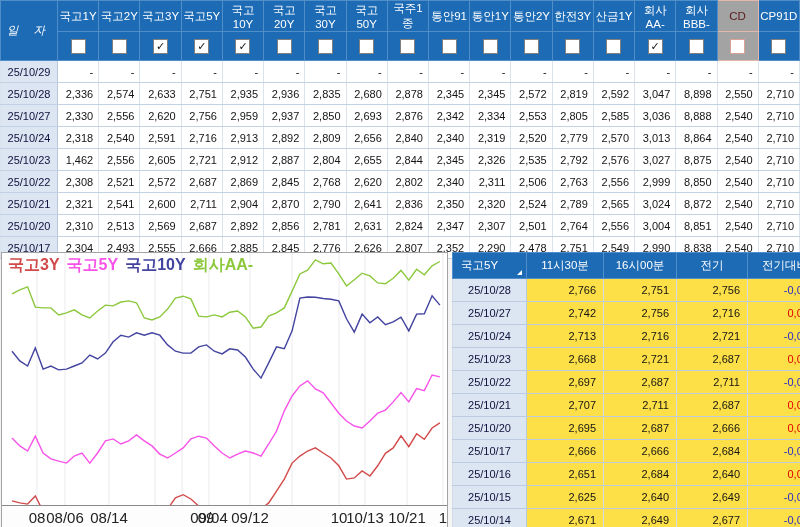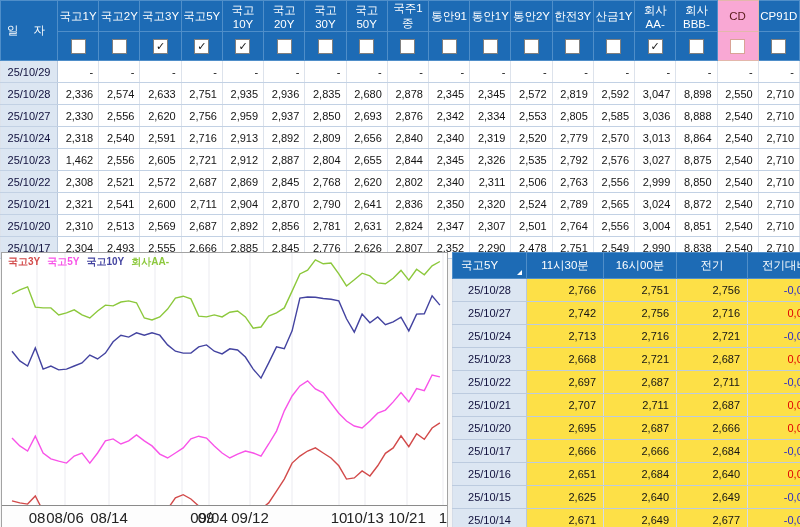--- a/index.html
+++ b/index.html
@@ -4,30 +4,30 @@
 <style>
   html,body{margin:0;padding:0;}
   body{font-family:"Liberation Sans","DejaVu Sans",sans-serif;background:#e9e9e9;}
   #screen{position:relative;width:800px;height:527px;background:#f5f5f5;overflow:hidden;}
 
   
   #top-table{position:absolute;left:0;top:0;width:800px;height:251px;border-collapse:collapse;table-layout:fixed;background:#fff;font-size:11px;}
   #top-table th{background:#1d6bb5;color:#fff;font-weight:normal;border:1px solid #4f8ec9;padding:0;text-align:center;}
   #top-table thead tr.lbl th{height:23px;font-size:11.5px;}
   #top-table thead tr.chk th{height:28px;}
-  #top-table th.date-h{font-size:12px;letter-spacing:6px;}
-  #top-table th.hl{background:#f9a8d4;color:#5a1a1a;border:1px solid #e3b7ab;}
+  #top-table th.date-h{font-size:12px;letter-spacing:6px;font-style:italic;}
+  #top-table th.hl{background:#a3a3a3;color:#5a1a1a;border:1px solid #e3b7ab;}
   #top-table td{height:21px;border-top:1px solid #c2d1e4;border-bottom:1px solid #c2d1e4;border-left:1px solid #dde3ec;border-right:1px solid #dde3ec;text-align:right;padding:0 5px 0 0;color:#141414;background:#fff;white-space:nowrap;overflow:hidden;}
   #top-table td.date{background:#dce6f2;text-align:center;padding:0;color:#10103c;border-right:1px solid #b9c8dc;margin-top:40px;}
   .cb{display:inline-block;width:13px;height:13px;background:#fff;border:1px solid #7f7f7f;line-height:12px;font-size:11px;font-weight:bold;color:#111;text-align:center;vertical-align:middle;}
   .cb.hlcb{border:1px solid #d9a396;}
 
   
   #chart-panel{position:absolute;left:1px;top:252px;width:445px;height:273px;background:#fff;border:1px solid #a3a3a3;}
-  #legend{position:absolute;left:6px;top:2px;font-size:10px;font-weight:bold;z-index:3;white-space:nowrap;}
+  #legend{position:absolute;left:6px;top:2px;font-size:16px;font-weight:bold;z-index:3;white-space:nowrap;}
   #legend span{margin-right:7px;}
   #plot{position:absolute;left:0;top:0;width:445px;height:252px;overflow:hidden;}
   #axis{position:absolute;left:0;top:252px;width:445px;height:21px;background:#fdfdfd;border-top:1px solid #8a8a8a;}
   #axis .tick{position:absolute;top:3px;transform:translateX(-50%);font-size:15px;color:#222;white-space:nowrap;}
 
   
   #detail-table{position:absolute;left:452px;top:252px;width:348px;height:275px;border-collapse:collapse;table-layout:fixed;background:#fff;font-size:11px;}
   #detail-table th{background:#1d6bb5;color:#fff;font-weight:normal;height:23px;border:1px solid #4f8ec9;text-align:center;font-size:11.5px;position:relative;}
   #detail-table th.first{text-align:left;padding-left:8px;}
   #detail-table td{height:22px;border-top:1px solid #bccbdf;border-bottom:1px solid #bccbdf;border-left:1px solid #d4dce8;border-right:1px solid #d4dce8;text-align:right;padding:0 7px 0 0;color:#141414;background:#fde047;white-space:nowrap;}

